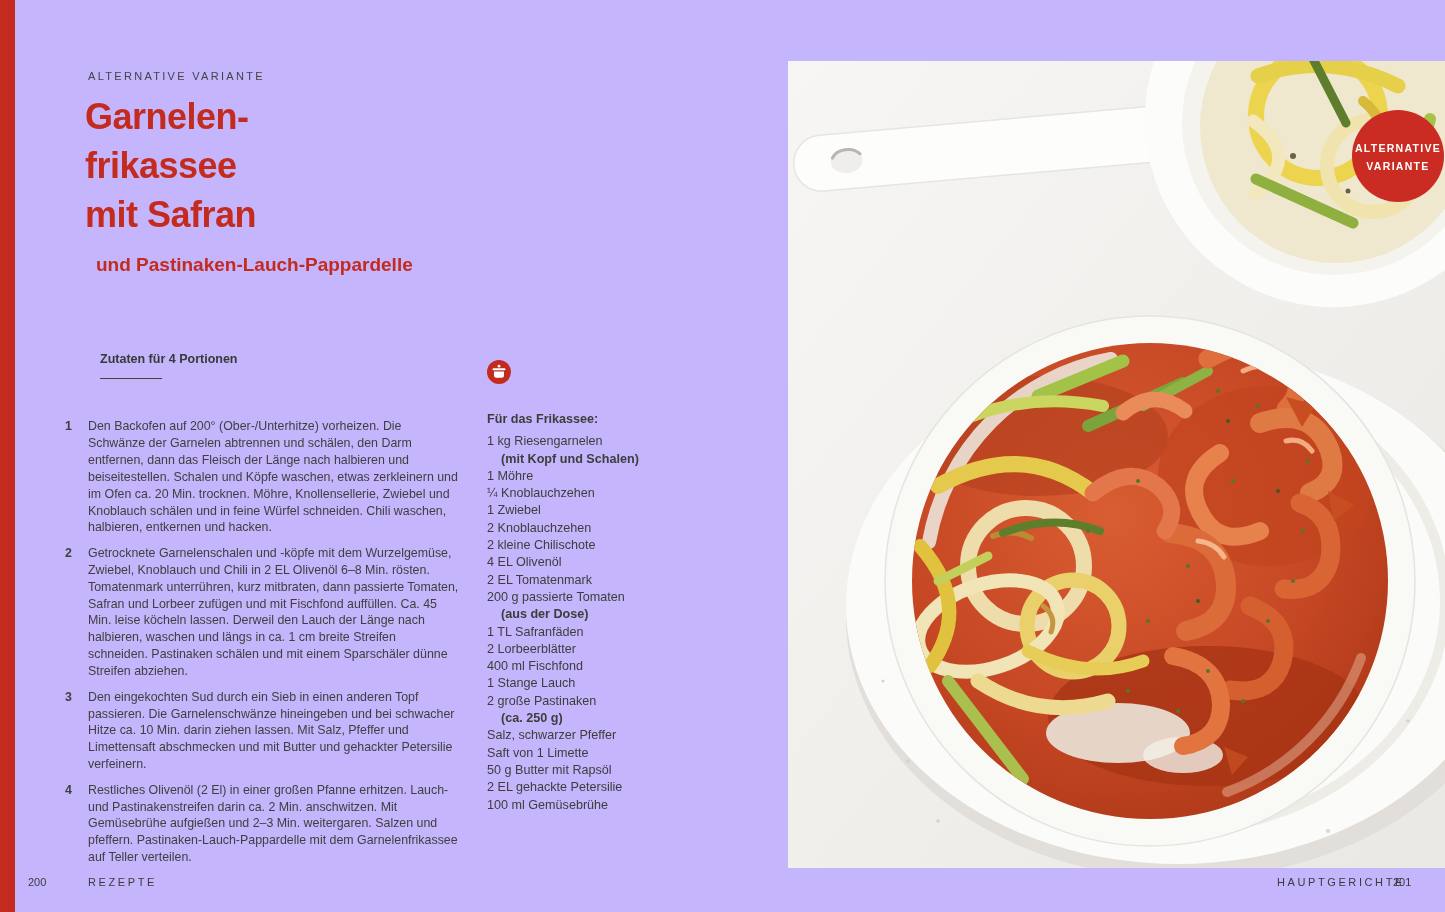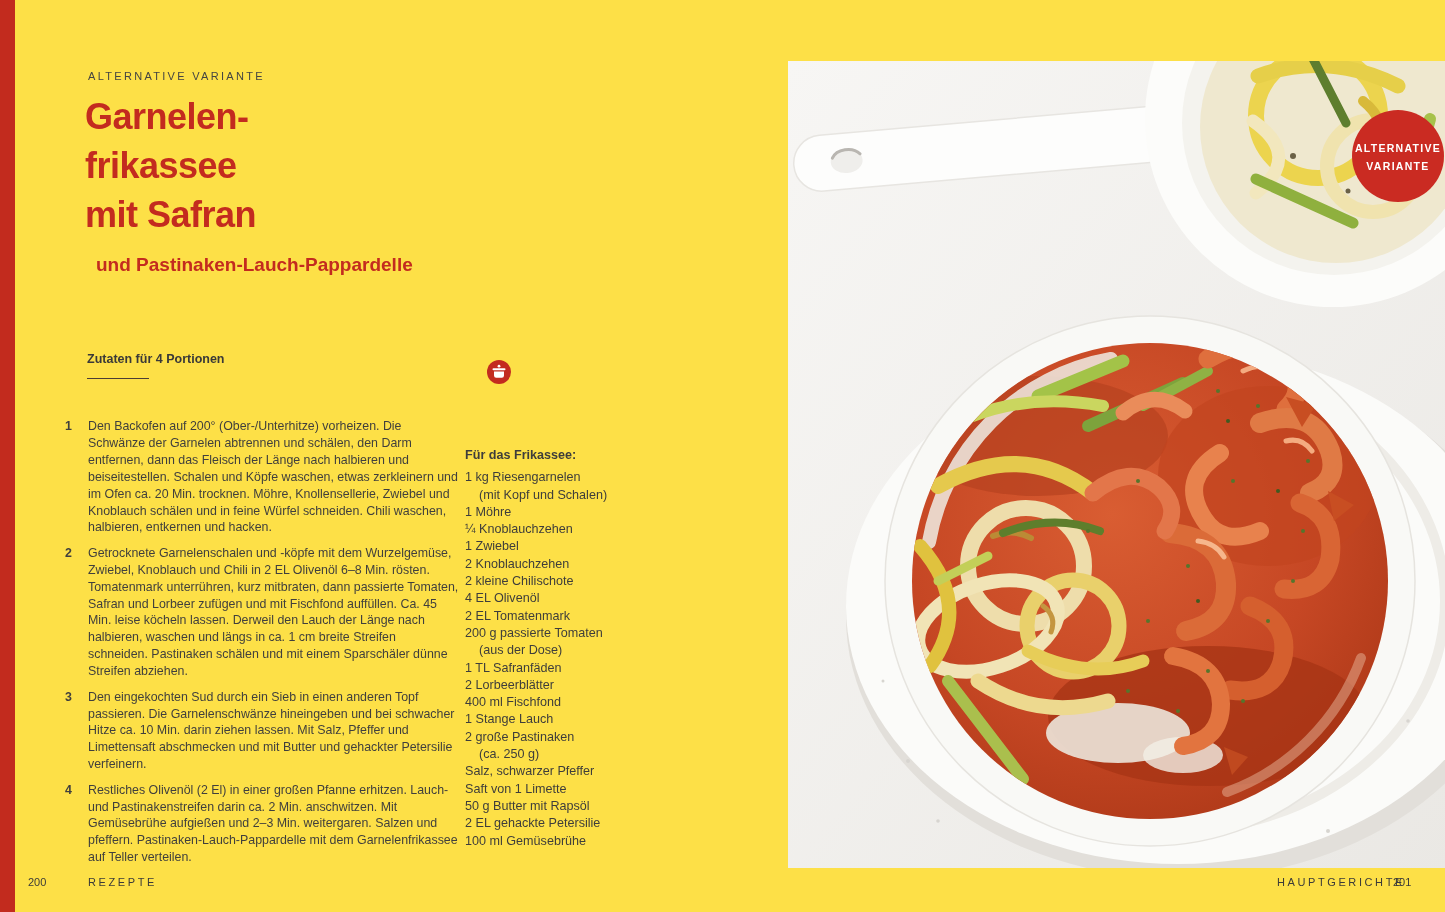--- a/index.html
+++ b/index.html
@@ -1,39 +1,39 @@
 <!DOCTYPE html>
 <html><head>
 <meta charset="utf-8">
 <title>Kochbuch – Garnelenfrikassee mit Safran</title>
 <style>
   html,body{margin:0;padding:0;background:#ffffff;}
   .spread{
-    position:relative;width:1445px;height:912px;background:#fde047;overflow:hidden;
+    position:relative;width:1445px;height:912px;background:#c4b5fd;overflow:hidden;
     font-family:"Liberation Sans", sans-serif;color:#3e3d3b;
   }
   .abs{position:absolute;}
   .red-bar{left:0;top:0;width:15px;height:912px;background:#c22b1e;}
   .kicker{left:88px;top:70px;font-size:11px;letter-spacing:2.3px;color:#444442;}
   .title{left:85px;top:92px;margin:0;font-size:36px;line-height:49px;font-weight:bold;
          color:#c32b1f;letter-spacing:-0.5px;}
   .title span{display:block;}
   .subtitle{left:87px;top:245px;margin:9px;font-size:19px;font-weight:bold;color:#c32b1f;}
-  .meta{left:87px;top:350px;width:400px;font-size:12.5px;font-weight:bold;line-height:18px;color:#3a3938;}
+  .meta{left:100px;top:350px;width:400px;font-size:12.5px;font-weight:bold;line-height:18px;color:#3a3938;}
   .meta .rule{width:62px;border:none;border-top:1.6px solid #4c3e34;margin:10px 0 0 0;}
   .steps{left:65px;top:418px;width:394px;margin:0;padding:0;list-style:none;
          font-size:12.4px;line-height:16.9px;color:#403f3d;}
   .steps li{display:flex;gap:8px;margin:0 0 8.5px 0;}
   .step-num{flex:0 0 15px;font-weight:bold;}
   .step-text{flex:1;}
   .nutrition{left:487px;top:77px;font-size:12.4px;line-height:17.5px;color:#434341;}
   .pot-badge{left:486px;top:359px;width:26px;height:26px;}
-  .ingredients{left:465px;top:411px;font-size:12.6px;line-height:17.3px;color:#3e3d3b;margin-top:36px;}
+  .ingredients{left:487px;top:411px;font-size:12.6px;line-height:17.3px;color:#3e3d3b;}
   .ing-heading{font-weight:bold;margin-bottom:5px;}
-  .ing-line.indent{padding-left:14px;}
+  .ing-line.indent{padding-left:14px;font-weight:bold;}
   .footer-item{top:876px;font-size:11px;color:#3b3b39;text-align:right;}
   .footer-label{letter-spacing:2.6px;}
   .pg-200{left:28px;}
   .lbl-rezepte{left:88px;}
   .lbl-haupt{left:1253px;padding-left:24px;}
   .pg-201{left:1393px;}
   .photo{left:775px;top:48px;width:670px;height:807px;margin:13px;}
   .badge-text{font-family:"Liberation Sans", sans-serif;font-size:10.5px;font-weight:bold;
               fill:#ffffff;letter-spacing:1.3px;text-anchor:middle;}
 </style>

